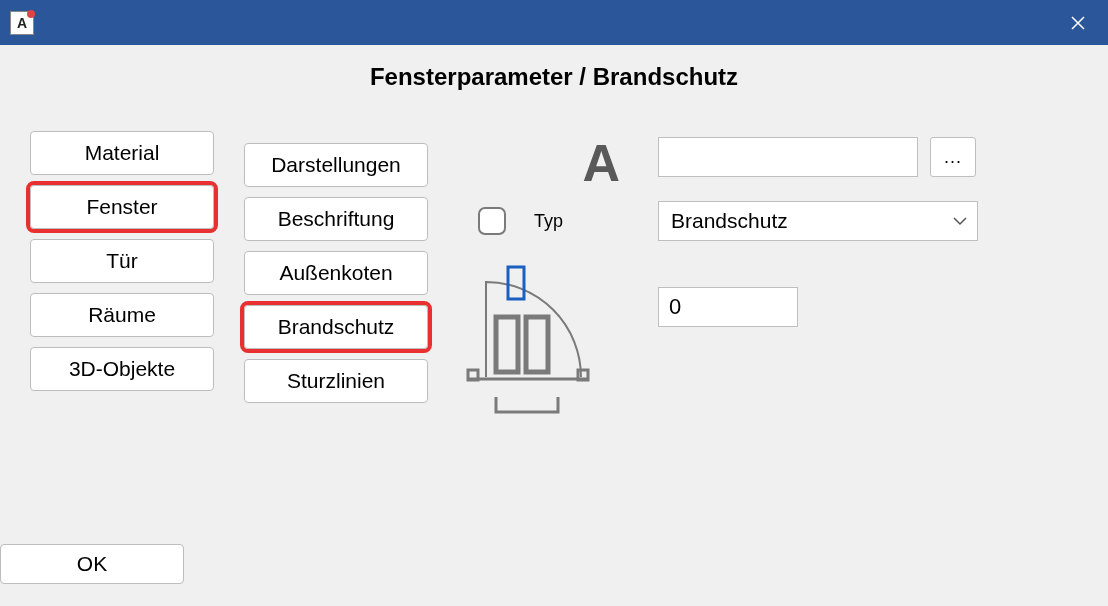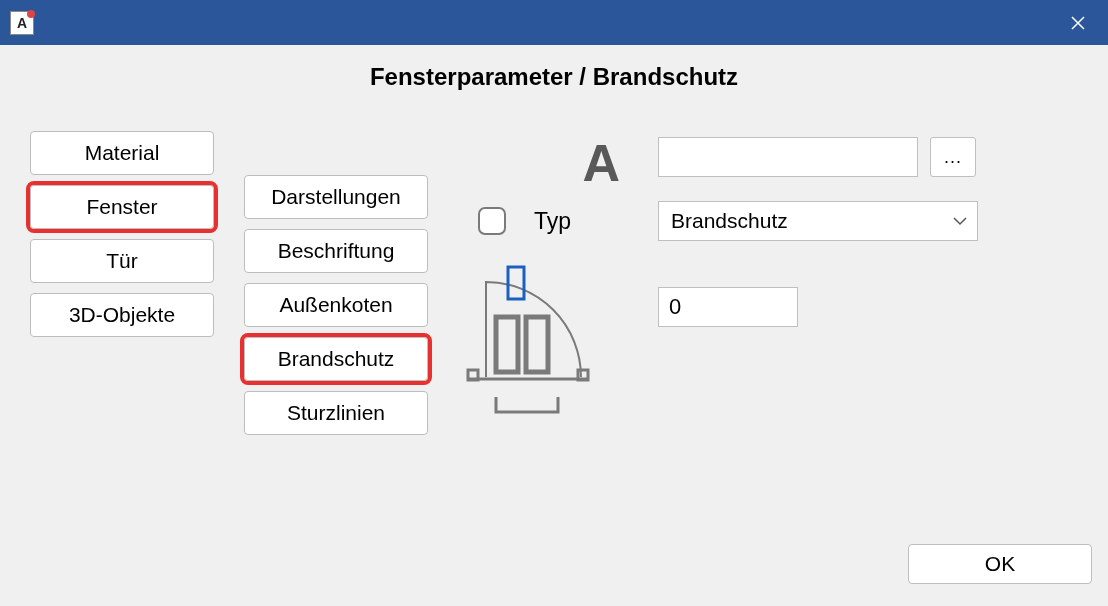--- a/index.html
+++ b/index.html
@@ -94,21 +94,21 @@
     color: #000;
     display: flex;
     align-items: center;
     justify-content: center;
     cursor: pointer;
   }
   .cat-btn.selected, .sub-btn.selected {
     outline: 4px solid #e83030;
     outline-offset: 0;
   }
-  .sub-col { margin-top: 44px; }
+  .sub-col { margin-top: 12px; }
 
   .preview-col {
     width: 170px;
     padding-top: 6px;
     position: relative;
   }
   .big-A {
     font-size: 52px;
     font-weight: 800;
     color: #595959;
@@ -124,21 +124,21 @@
     padding-left: 20px;
   }
   .chk {
     width: 28px; height: 28px;
     border: 2px solid #7a7a7a;
     border-radius: 7px;
     background: #fff;
     cursor: pointer;
   }
   .typ-label {
-    font-size: 23px;
+    font-size: 18px;
     color: #000;
   }
 
   .diagram {
     margin-top: 22px;
     width: 160px; height: 170px;
     position: relative;
   }
 
   .value-input {
@@ -205,23 +205,23 @@
 
   .value-wrap {
     position: absolute;
     left: 0;
     top: 156px;
   }
 
   .footer {
     position: absolute;
     bottom: 22px;
-    left: 0; right: 16px;
-    display: flex;
-    justify-content: flex-end;
+    left: 0; right: 0;
+    display: flex;
+    justify-content: flex-start;
     gap: 170px;
   }
   .footer-btn {
     width: 184px; height: 40px;
     background: #fff;
     border: 1px solid #bdbdbd;
     border-radius: 4px;
     font-size: 21px;
     display: flex;
     align-items: center;
@@ -246,20 +246,21 @@
 
   <div class="content">
     <div class="heading">Fensterparameter / Brandschutz</div>
 
     <div class="cols">
 
       <div class="btn-col">
         <div class="cat-btn">Material</div>
         <div class="cat-btn selected">Fenster</div>
         <div class="cat-btn">Tür</div>
+        <div class="cat-btn">Räume</div>
         <div class="cat-btn">3D-Objekte</div>
       </div>
 
       <div class="btn-col sub-col">
         <div class="sub-btn">Darstellungen</div>
         <div class="sub-btn">Beschriftung</div>
         <div class="sub-btn">Außenkoten</div>
         <div class="sub-btn selected">Brandschutz</div>
         <div class="sub-btn">Sturzlinien</div>
       </div>

